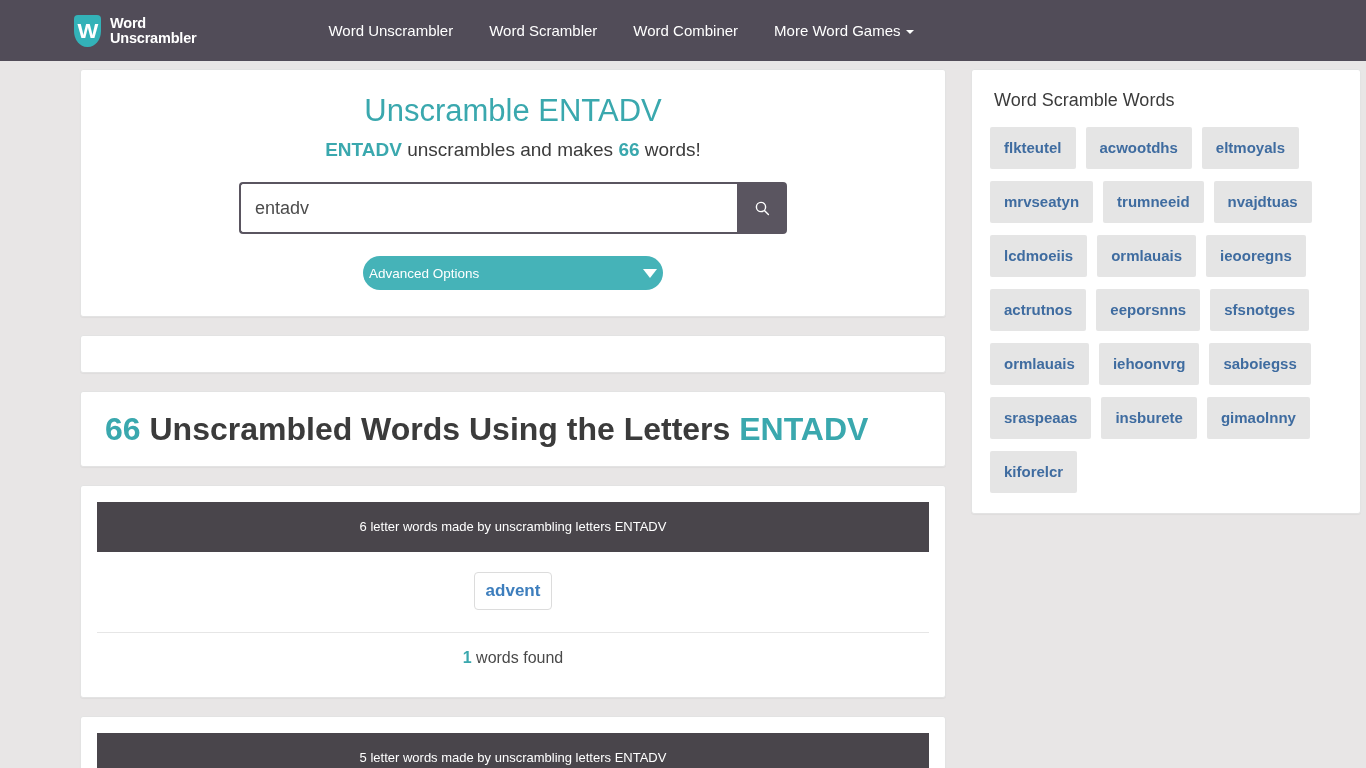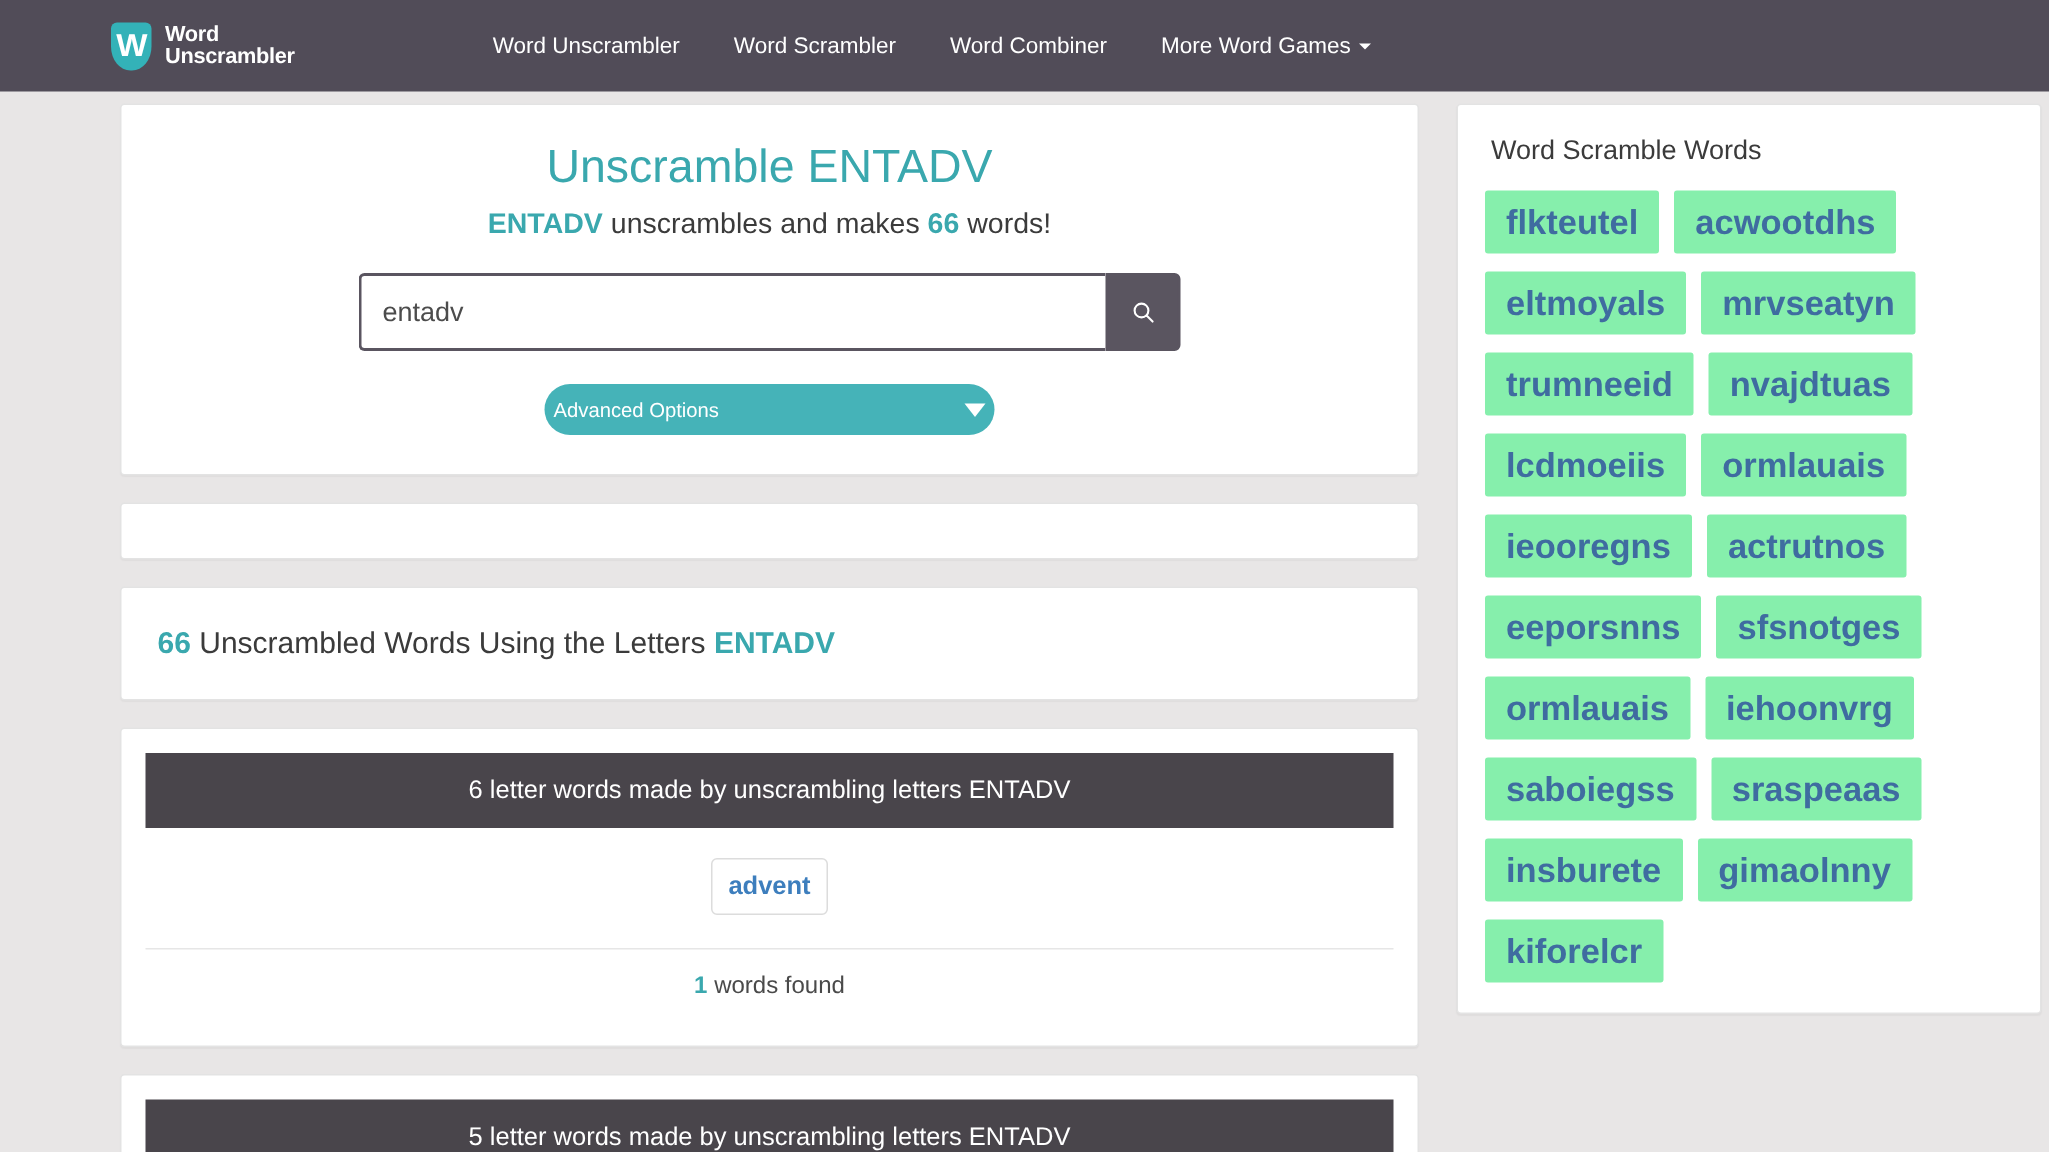--- a/index.html
+++ b/index.html
@@ -155,33 +155,33 @@
 
   
   .ad-slot { height: 38px; }
 
   
   .results-head {
     padding: 20px 24px;
   }
   .results-head h2 {
     margin: 0;
-    font-size: 20px;
-    font-weight: normal;
+    font-size: 32px;
+    font-weight: bold;
     color: #3b3b3b;
     line-height: 34px;
   }
   .results-head h2 b { color: #3aa8ae; }
 
   
   .group { padding: 16px; }
   .group-title {
     background: #49454b;
     color: #ffffff;
-    font-size: 17px;
+    font-size: 13px;
     text-align: center;
     padding: 13px 10px;
     line-height: 24px;
   }
   .word-list {
     display: flex;
     flex-wrap: wrap;
     justify-content: center;
     gap: 11px;
     padding: 20px 10px 22px;
@@ -214,24 +214,24 @@
     color: #3b3b3b;
     font-weight: normal;
     margin: 4px 0 16px 4px;
   }
   .tag-grid {
     display: flex;
     flex-wrap: wrap;
     gap: 12px 10px;
   }
   .tag {
-    background: #86efac;
+    background: #e5e5e5;
     color: #3f6ca0;
     font-weight: bold;
-    font-size: 23px;
+    font-size: 15px;
     padding: 11px 14px;
     border-radius: 2px;
     text-decoration: none;
     line-height: 20px;
   }
 </style>
 </head>
 <body>
 
 <div class="navbar">

